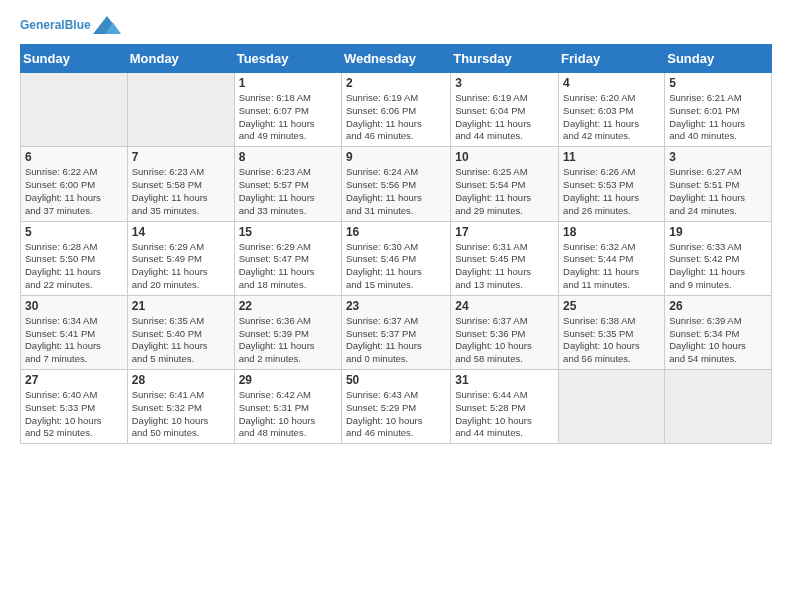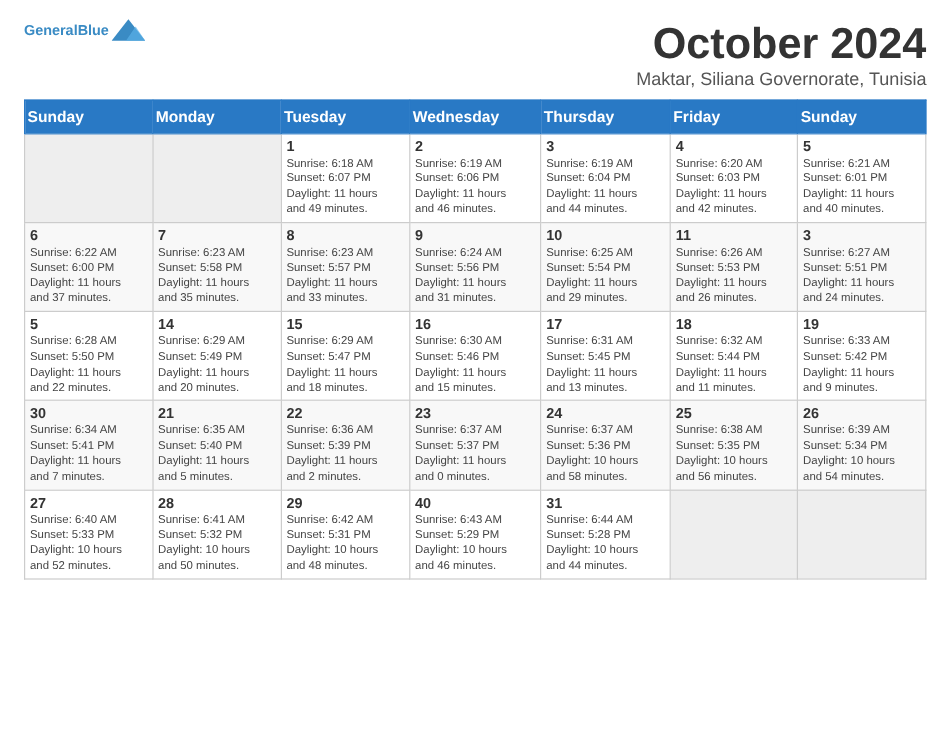--- a/index.html
+++ b/index.html
@@ -102,24 +102,20 @@
       <div style="display:flex;align-items:center;">
         <span class="logo-text">
           <span>General</span><span style="color:#3a8bc4;">Blue</span>
         </span>
         <svg width="28" height="22" viewBox="0 0 28 22" style="margin-left:2px;margin-top:-2px;">
           <polygon points="14,2 28,20 0,20" fill="#3a8bc4"></polygon>
           <polygon points="20,8 28,20 12,20" fill="#5ab0e8" opacity="0.7"></polygon>
         </svg>
       </div>
     </div>
-    <div class="title-block">
-      <div class="month-title">October 2024</div>
-      <div class="location-title">Maktar, Siliana Governorate, Tunisia</div>
-    </div>
   </div>
 
   <table>
     <thead>
       <tr id="header-row">
           <th class="day-header">Sunday</th>
           <th class="day-header">Monday</th>
           <th class="day-header">Tuesday</th>
           <th class="day-header">Wednesday</th>
           <th class="day-header">Thursday</th>
@@ -249,21 +245,21 @@
           </td>
           <td>
             <div class="day-num">28</div>
             <div class="day-info">Sunrise: 6:41 AM<br>Sunset: 5:32 PM<br>Daylight: 10 hours<br>and 50 minutes.</div>
           </td>
           <td>
             <div class="day-num">29</div>
             <div class="day-info">Sunrise: 6:42 AM<br>Sunset: 5:31 PM<br>Daylight: 10 hours<br>and 48 minutes.</div>
           </td>
           <td>
-            <div class="day-num">40</div>
+            <div class="day-num">50</div>
             <div class="day-info">Sunrise: 6:43 AM<br>Sunset: 5:29 PM<br>Daylight: 10 hours<br>and 46 minutes.</div>
           </td>
           <td>
             <div class="day-num">31</div>
             <div class="day-info">Sunrise: 6:44 AM<br>Sunset: 5:28 PM<br>Daylight: 10 hours<br>and 44 minutes.</div>
           </td>
           <td class="empty"></td>
           <td class="empty"></td>
         </tr>
       </tbody>

